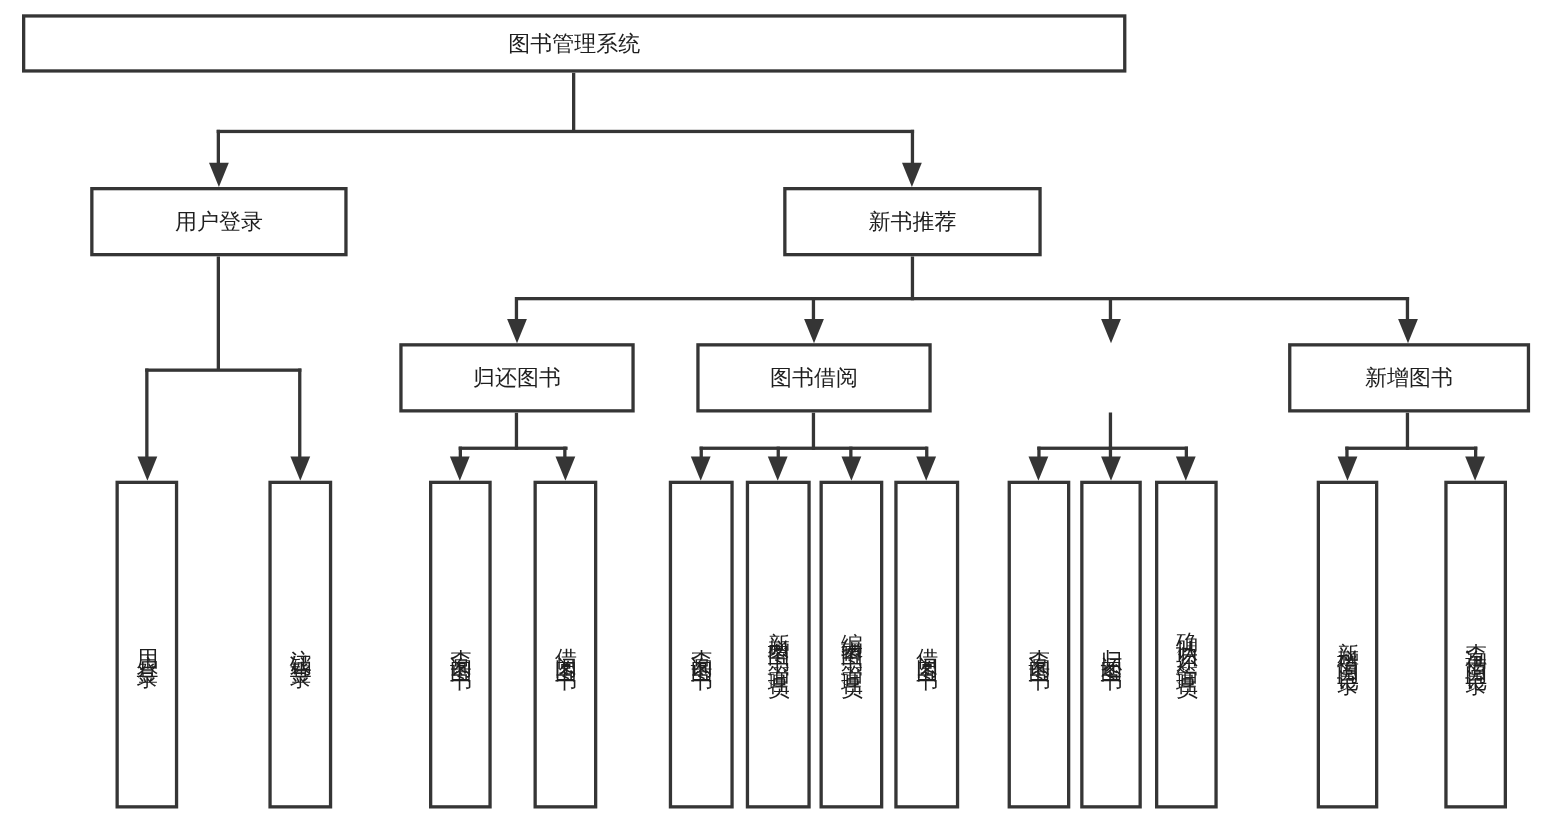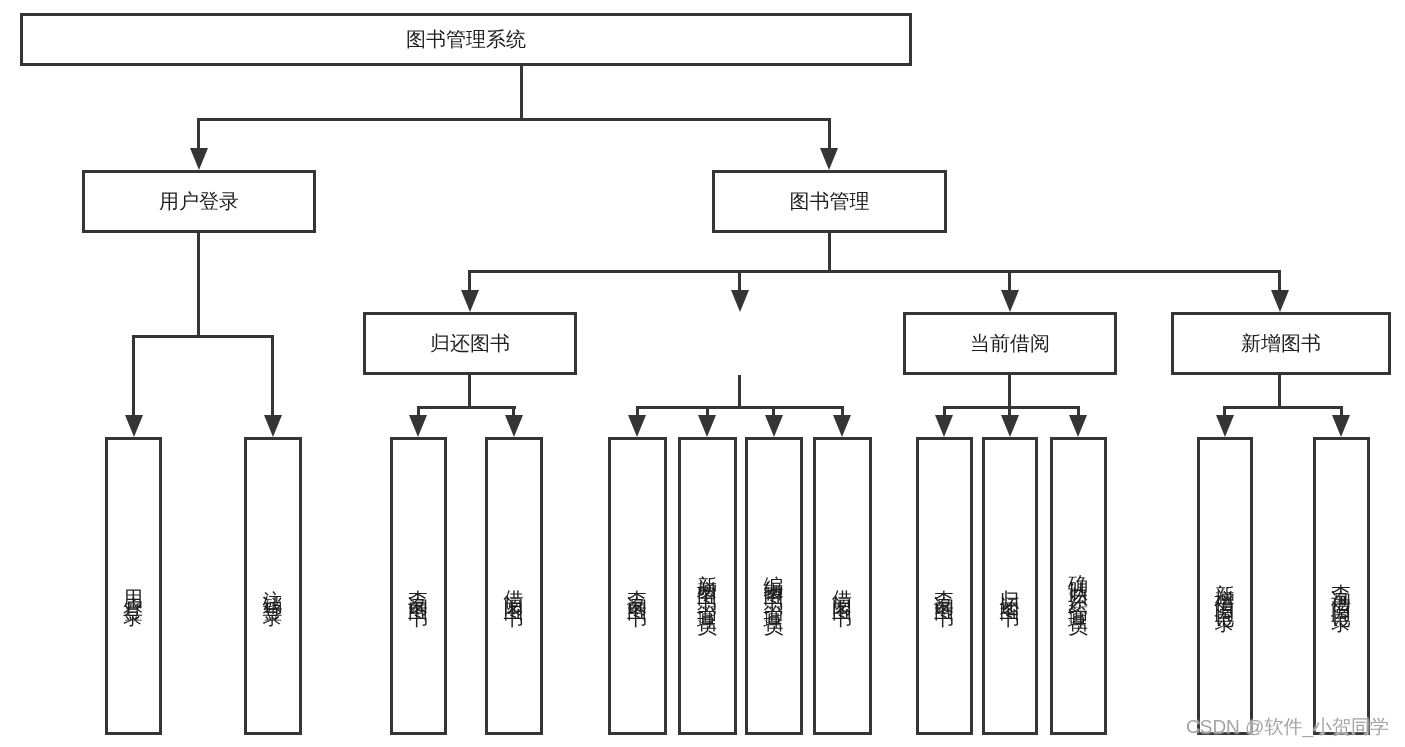--- a/index.html
+++ b/index.html
@@ -46,36 +46,36 @@
     text-shadow:0 0 3px #ffffff, 0 0 2px #ffffff;
     white-space:nowrap;
     z-index:5;
   }
 </style>
 </head>
 <body>
 
 <div class="canvas">
 
-  <div class="box" style="left:20px;top:13px;width:892px;height:53px">
+  <div class="box" style="left:20px;top:13px;width:1004px;height:53px">
     <span>图书管理系统</span>
   </div>
 
   <div class="box" style="left:82px;top:170px;width:234px;height:63px">
     <span>用户登录</span>
   </div>
   <div class="box" style="left:712px;top:170px;width:235px;height:63px">
-    <span>图书管理</span>
+    <span>新书推荐</span>
   </div>
 
   <div class="box" style="left:363px;top:312px;width:214px;height:63px">
     <span>归还图书</span>
   </div>
-  <div class="box" style="left:903px;top:312px;width:214px;height:63px">
-    <span>当前借阅</span>
+  <div class="box" style="left:633px;top:312px;width:214px;height:63px">
+    <span>图书借阅</span>
   </div>
   <div class="box" style="left:1171px;top:312px;width:220px;height:63px">
     <span>新增图书</span>
   </div>
 
   <div class="box vbox" style="left:105px;top:437px;width:57px;height:298px">
     <span>用户登录</span>
   </div>
   <div class="box vbox" style="left:244px;top:437px;width:58px;height:298px">
     <span>注销登录</span>
@@ -170,15 +170,14 @@
   <div class="vline" style="left:1077px;top:406px;height:11px"></div>
   <div class="arrow" style="left:1069px;top:415px"></div>
 
   <div class="vline" style="left:1278px;top:375px;height:34px"></div>
   <div class="hline" style="left:1223px;top:406px;width:120px"></div>
   <div class="vline" style="left:1223px;top:406px;height:11px"></div>
   <div class="arrow" style="left:1216px;top:415px"></div>
   <div class="vline" style="left:1340px;top:406px;height:11px"></div>
   <div class="arrow" style="left:1332px;top:415px"></div>
 
-  <div class="watermark" style="left:1186px;top:714px">CSDN @软件_小贺同学</div>
 
 </div>
 
 </body></html>

